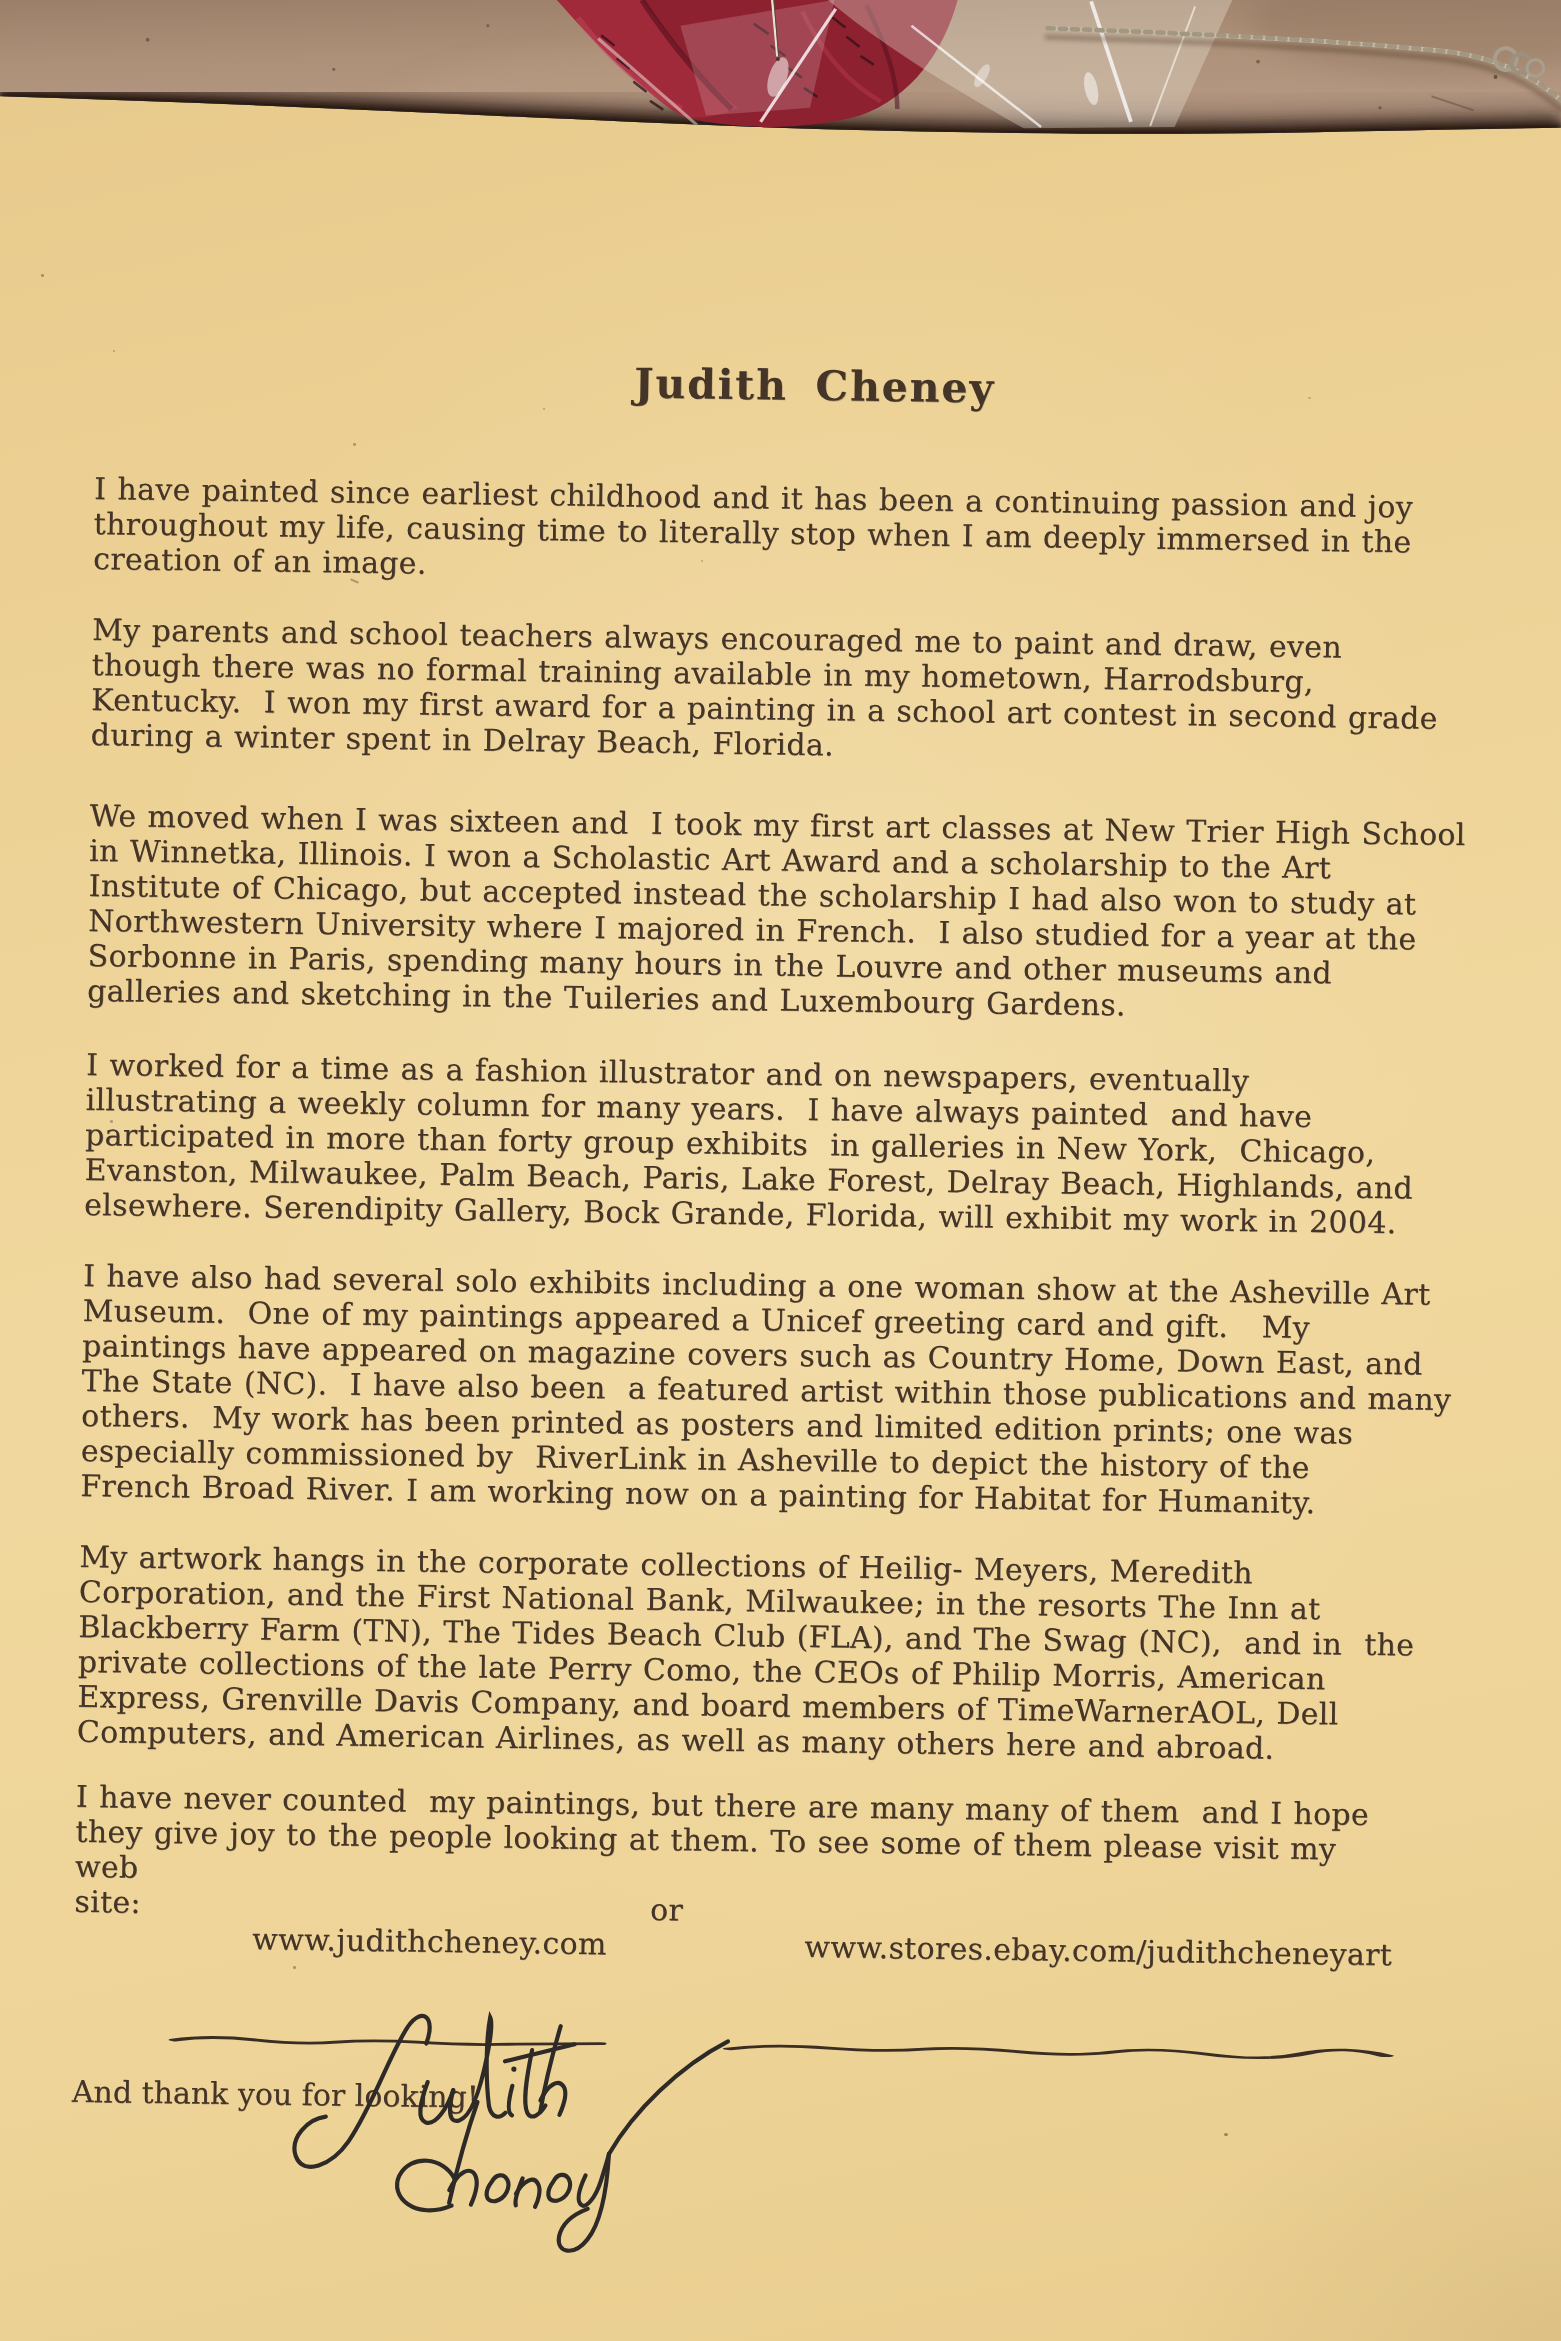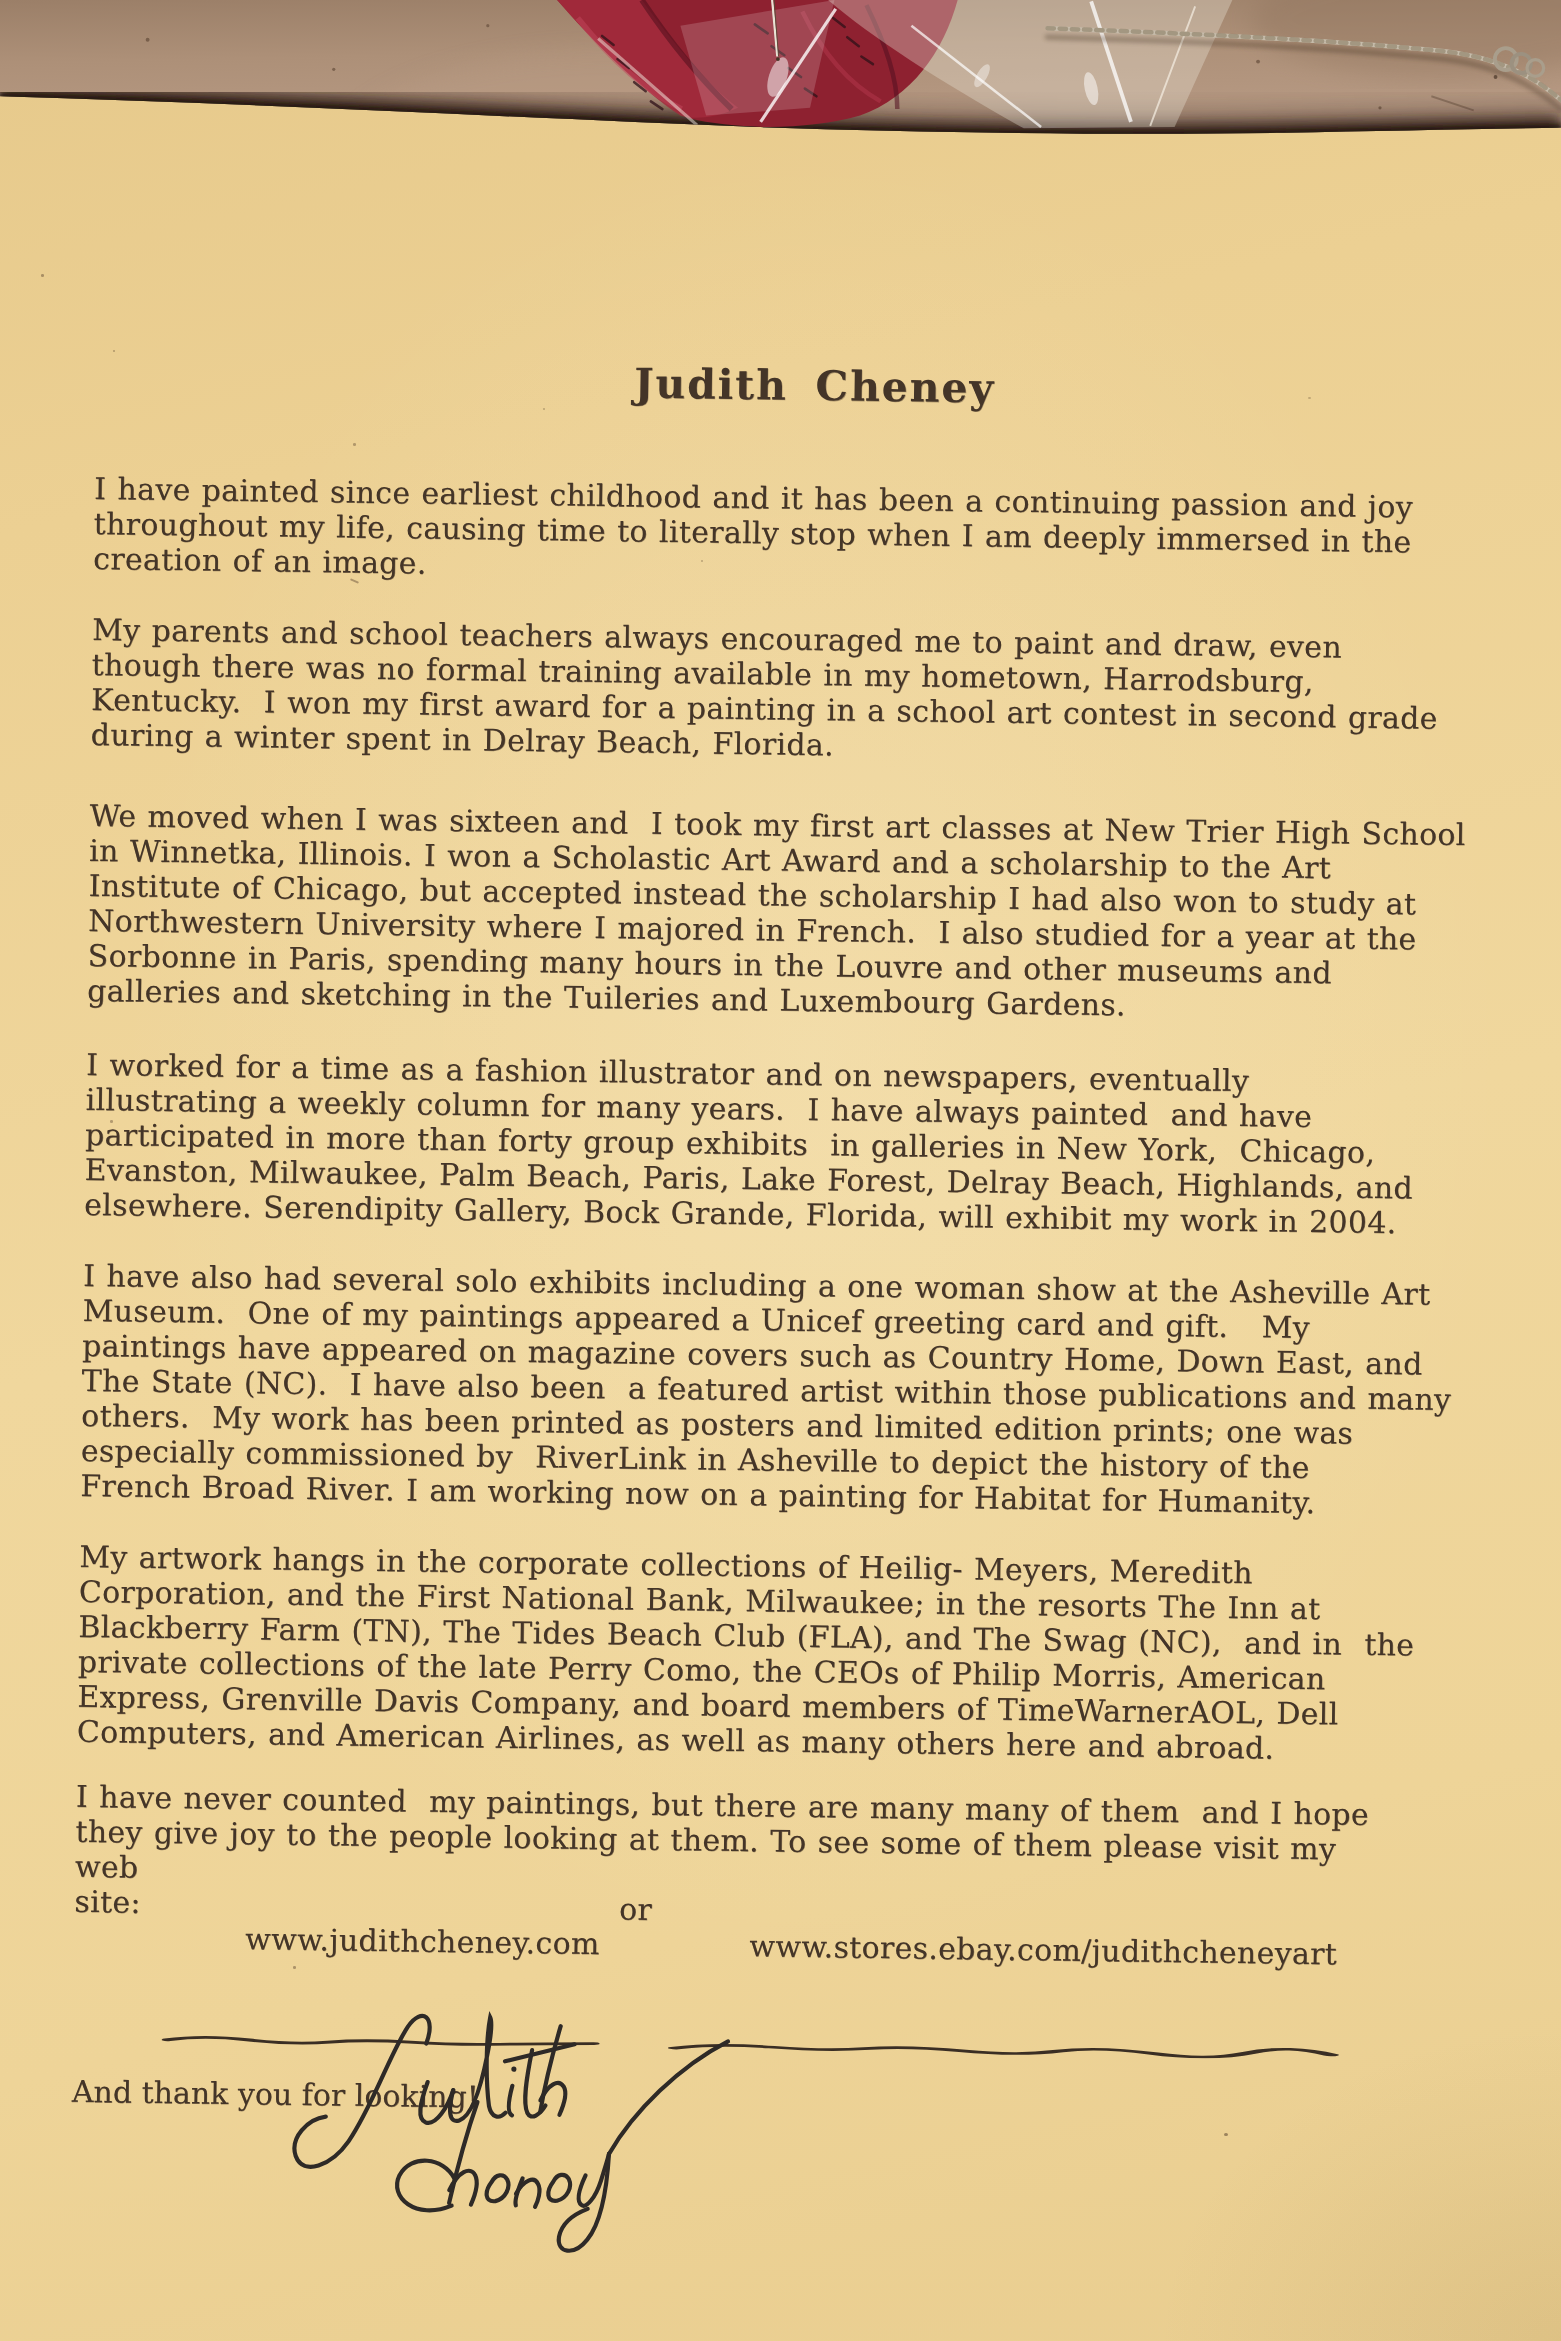--- a/index.html
+++ b/index.html
@@ -43,22 +43,22 @@
     white-space:pre;
     font-size:30px;line-height:35px;
     letter-spacing:0.3px;word-spacing:1.3px;
     text-shadow:0.4px 0.5px 0.4px rgba(48,32,20,0.45);
   }
   .site-line{
     display:flex;align-items:baseline;
     font-size:30px;line-height:35px;letter-spacing:0.3px;
     text-shadow:0.4px 0.5px 0.4px rgba(48,32,20,0.45);
   }
-  .site-prefix{margin-right:26px;white-space:pre;}
-  .site-or{margin:0 19px;white-space:pre;}
+  .site-prefix{margin-right:33px;white-space:pre;}
+  .site-or{margin:0 43px;white-space:pre;}
   .url{position:relative;display:inline-block;white-space:pre;}
   .squig{position:absolute;left:-6.4px;bottom:-19px;height:13px;width:calc(100% + 15.4px);}
   .closing{
     margin-top:50px;font-size:30px;line-height:35px;white-space:pre;
     text-shadow:0.4px 0.5px 0.4px rgba(48,32,20,0.45);
   }
   .signature{position:absolute;left:254px;top:1981px;width:552px;height:276px;}
 </style>
 </head>
 <body>

